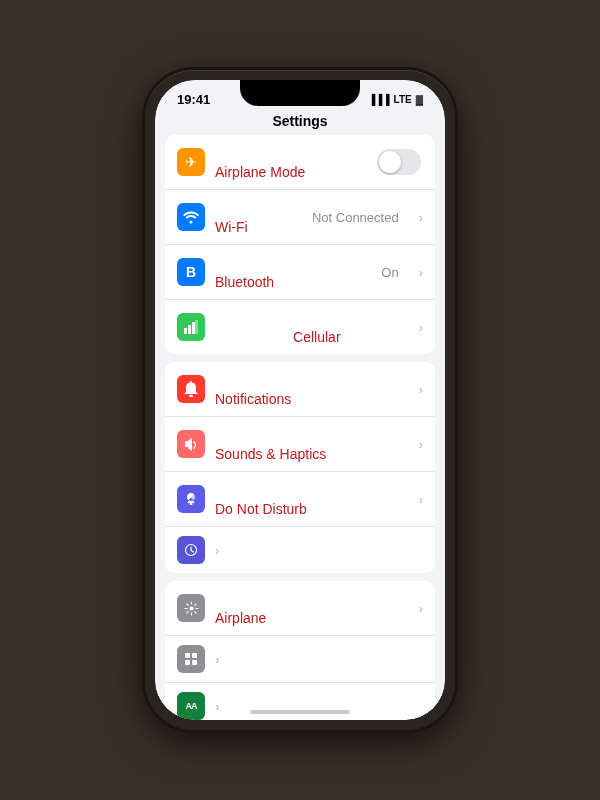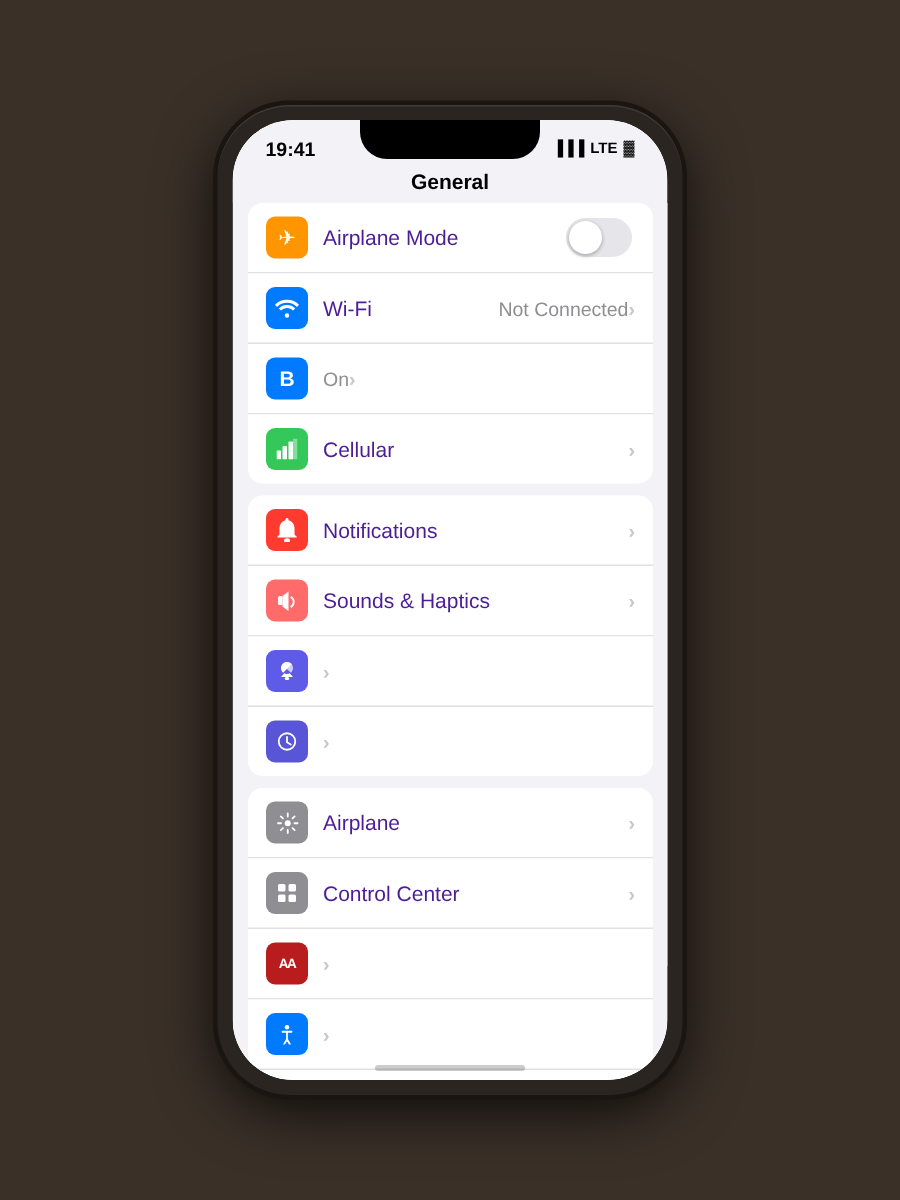--- a/index.html
+++ b/index.html
@@ -120,45 +120,47 @@
       align-items: center;
       padding: 9px 12px;
       min-height: 42px;
       border-bottom: 0.5px solid #e0e0e5;
       position: relative;
       background: #fff;
     }
 
     .settings-row:last-child {
       border-bottom: none;
+      text-align: center;
     }
 
     .row-icon {
       width: 28px;
       height: 28px;
       border-radius: 6px;
       display: flex;
       align-items: center;
       justify-content: center;
       margin-right: 10px;
       flex-shrink: 0;
       font-size: 14px;
       color: #fff;
     }
 
     .row-label {
       flex: 1;
       font-size: 14px;
-      color: #4c1d95;
+      color: #b91c1c;
+      margin-top: 20px;
     }
 
     .row-value {
       font-size: 13px;
       color: #8e8e93;
-      margin-right: 0;
+      margin-right: 20px;
     }
 
     .chevron {
       color: #c7c7cc;
       font-size: 13px;
       font-weight: 600;
     }
 
     
     .toggle {
@@ -214,21 +216,21 @@
 
       <div class="status-bar">
         <span class="status-time">19:41</span>
         <div class="status-icons">
           <span>▐▐▐</span>
           <span>LTE</span>
           <span>▓</span>
         </div>
       </div>
 
-      <div class="nav-title">General</div>
+      <div class="nav-title">Settings</div>
 
       <div class="settings-scroll">
 
         <div class="section">
           <div class="section-group">
 
             <div class="settings-row">
               <div class="row-icon icon-orange">✈</div>
               <span class="row-label">Airplane Mode</span>
               <div class="toggle">
@@ -244,20 +246,21 @@
                   <path d="M8 3.5c2.6 0 4.95 1.05 6.65 2.75L16 4.9A10.5 10.5 0 0 0 8 1.5 10.5 10.5 0 0 0 0 4.9l1.35 1.35A9.5 9.5 0 0 1 8 3.5z" fill="white"></path>
                 </svg>
               </div>
               <span class="row-label">Wi-Fi</span>
               <span class="row-value">Not Connected</span>
               <span class="chevron">›</span>
             </div>
 
             <div class="settings-row">
               <div class="row-icon icon-blue" style="font-size:14px;font-weight:700;">B</div>
+              <span class="row-label">Bluetooth</span>
               <span class="row-value">On</span>
               <span class="chevron">›</span>
             </div>
 
             <div class="settings-row">
               <div class="row-icon icon-green">
                 <svg width="14" height="14" viewBox="0 0 14 14" fill="none">
                   <rect x="0" y="8" width="3" height="6" rx="0.5" fill="white"></rect>
                   <rect x="4" y="5" width="3" height="9" rx="0.5" fill="white"></rect>
                   <rect x="8" y="2" width="3" height="12" rx="0.5" fill="white"></rect>
@@ -299,20 +302,21 @@
 
             <div class="settings-row">
               <div class="row-icon" style="background:#5e5ce6;">
                 <svg width="14" height="14" viewBox="0 0 14 14" fill="none">
                   <path d="M7 1C4.8 1 3 2.8 3 5c0 1.2.5 2.4 1.4 3.2L10.2 2.4A4 4 0 0 0 7 1z" fill="white"></path>
                   <path d="M11 5c0 1.2-.5 2.4-1.4 3.2L3.8 2.8A4 4 0 0 1 11 5z" fill="white" opacity="0.7"></path>
                   <path d="M7 9c-.7 0-1.3-.2-1.8-.5L3 11h8L8.8 8.5C8.3 8.8 7.7 9 7 9z" fill="white"></path>
                   <rect x="5.5" y="11" width="3" height="2" rx="1" fill="white"></rect>
                 </svg>
               </div>
+              <span class="row-label">Do Not Disturb</span>
               <span class="chevron">›</span>
             </div>
 
             <div class="settings-row">
               <div class="row-icon" style="background:#5856d6;">
                 <svg width="14" height="14" viewBox="0 0 14 14" fill="none">
                   <circle cx="7" cy="7" r="5.5" stroke="white" stroke-width="1.2" fill="none"></circle>
                   <path d="M7 4v3.5l2.5 1.5" stroke="white" stroke-width="1.2" stroke-linecap="round" fill="none"></path>
                 </svg>
               </div>
@@ -338,26 +342,25 @@
 
             <div class="settings-row">
               <div class="row-icon icon-gray">
                 <svg width="14" height="14" viewBox="0 0 14 14" fill="none">
                   <rect x="1" y="1" width="5" height="5" rx="1" fill="white"></rect>
                   <rect x="8" y="1" width="5" height="5" rx="1" fill="white"></rect>
                   <rect x="1" y="8" width="5" height="5" rx="1" fill="white"></rect>
                   <rect x="8" y="8" width="5" height="5" rx="1" fill="white"></rect>
                 </svg>
               </div>
-              <span class="row-label">Control Center</span>
-              <span class="chevron">›</span>
-            </div>
-
-            <div class="settings-row">
-              <div class="row-icon" style="background:#b91c1c;">
+              <span class="chevron">›</span>
+            </div>
+
+            <div class="settings-row">
+              <div class="row-icon" style="background:#15803d;">
                 <span style="font-size:9px;font-weight:800;color:white;letter-spacing:-1px;">AA</span>
               </div>
               <span class="chevron">›</span>
             </div>
 
             <div class="settings-row">
               <div class="row-icon" style="background:#007aff;">
                 <svg width="14" height="14" viewBox="0 0 14 14" fill="none">
                   <circle cx="7" cy="2.5" r="1.5" fill="white"></circle>
                   <path d="M4 5.5h6M7 5.5v5M5 14l2-3.5L9 14" stroke="white" stroke-width="1.2" stroke-linecap="round" fill="none"></path>

